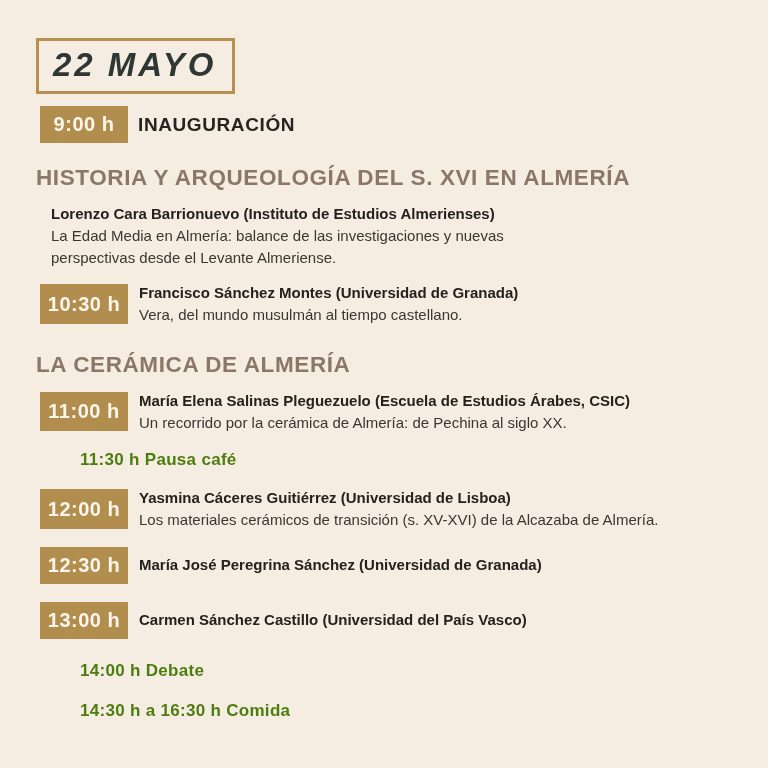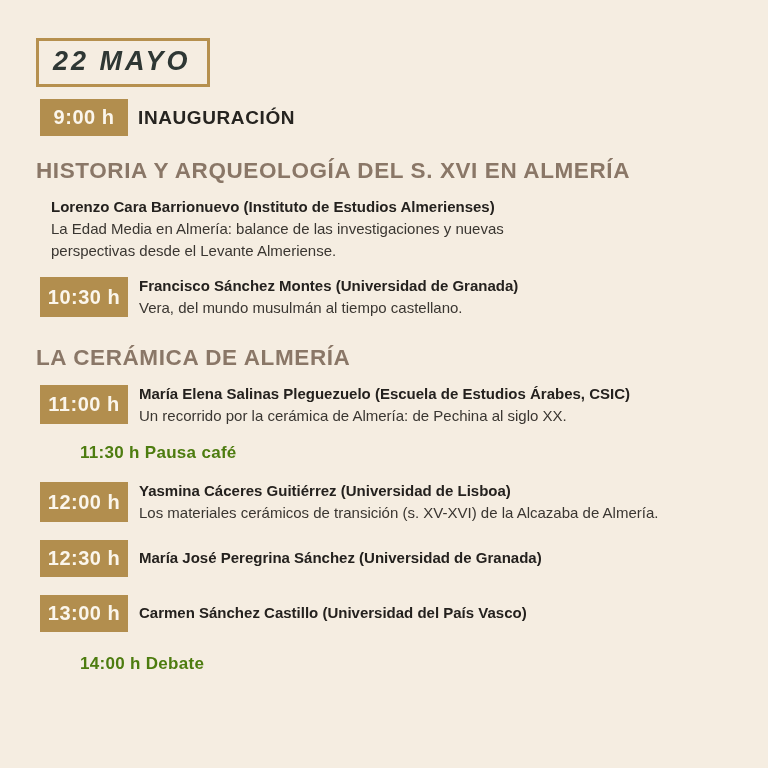--- a/index.html
+++ b/index.html
@@ -15,21 +15,21 @@
     height: 768px;
     padding: 38px 34px 0 36px;
   }
   .date-badge {
     display: inline-block;
     border: 3px solid #B6904E;
     padding: 5px 16px 7px 14px;
     background: transparent;
   }
   .date-badge .date-text {
-    font-size: 27px;
+    font-size: 33px;
     font-weight: bold;
     font-style: italic;
     letter-spacing: 3px;
     color: #2E3734;
     margin-top: 27px;
   }
   .row { display: flex; margin-left: 4px; }
   .time-chip {
     background: #B28E4E;
     color: #FBF6EC;
@@ -144,14 +144,15 @@
   </div>
 
   <div class="row session">
     <div class="time-chip">13:00 h</div>
     <div class="session-body">
       <div class="speaker">Carmen Sánchez Castillo (Universidad del País Vasco)</div>
     </div>
   </div>
 
   <div class="break-line tail">14:00 h Debate</div>
+  <div class="break-line tail">14:30 h a 16:30 h Comida</div>
 
 </div>
 
 </body></html>

